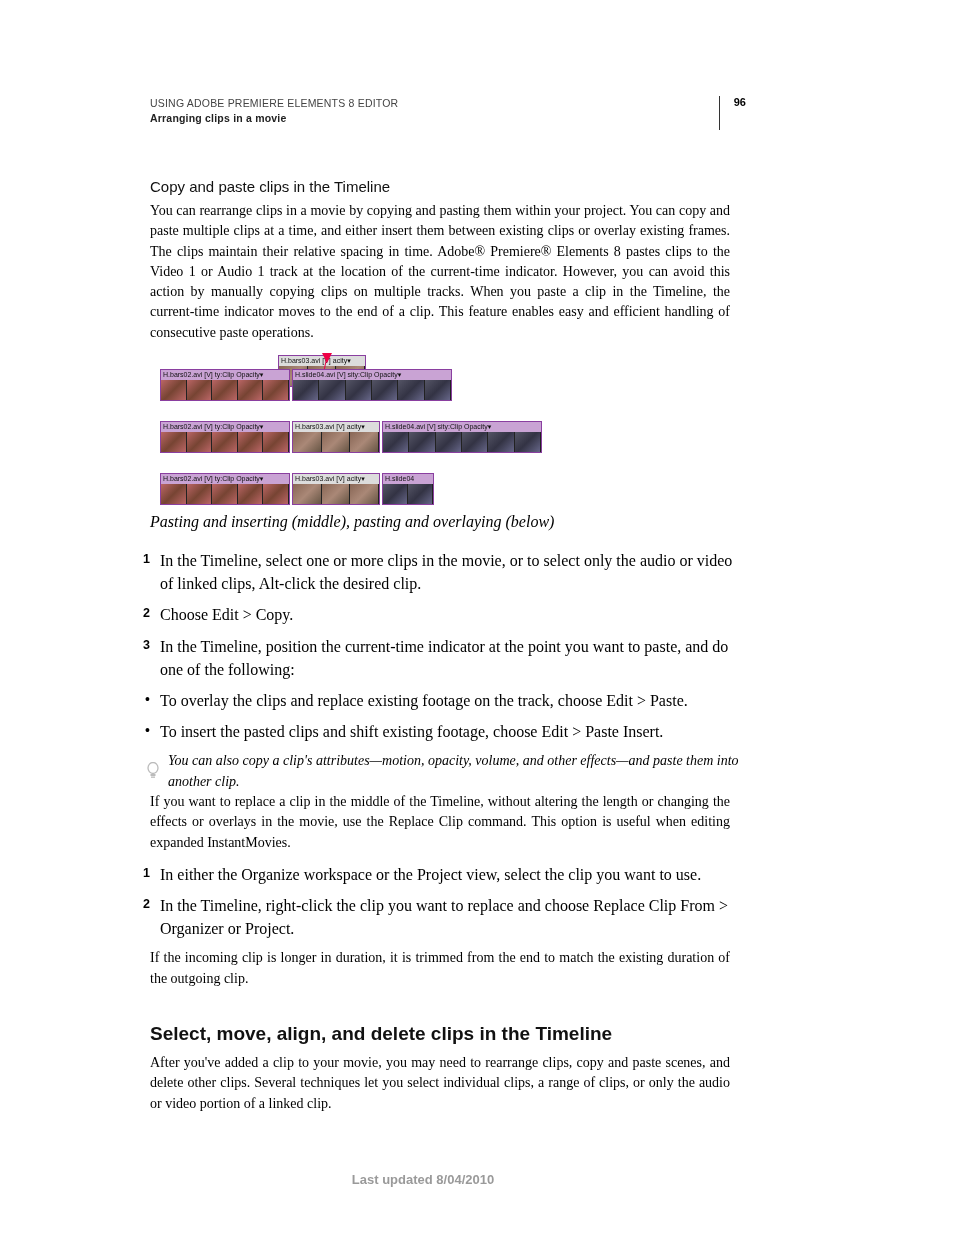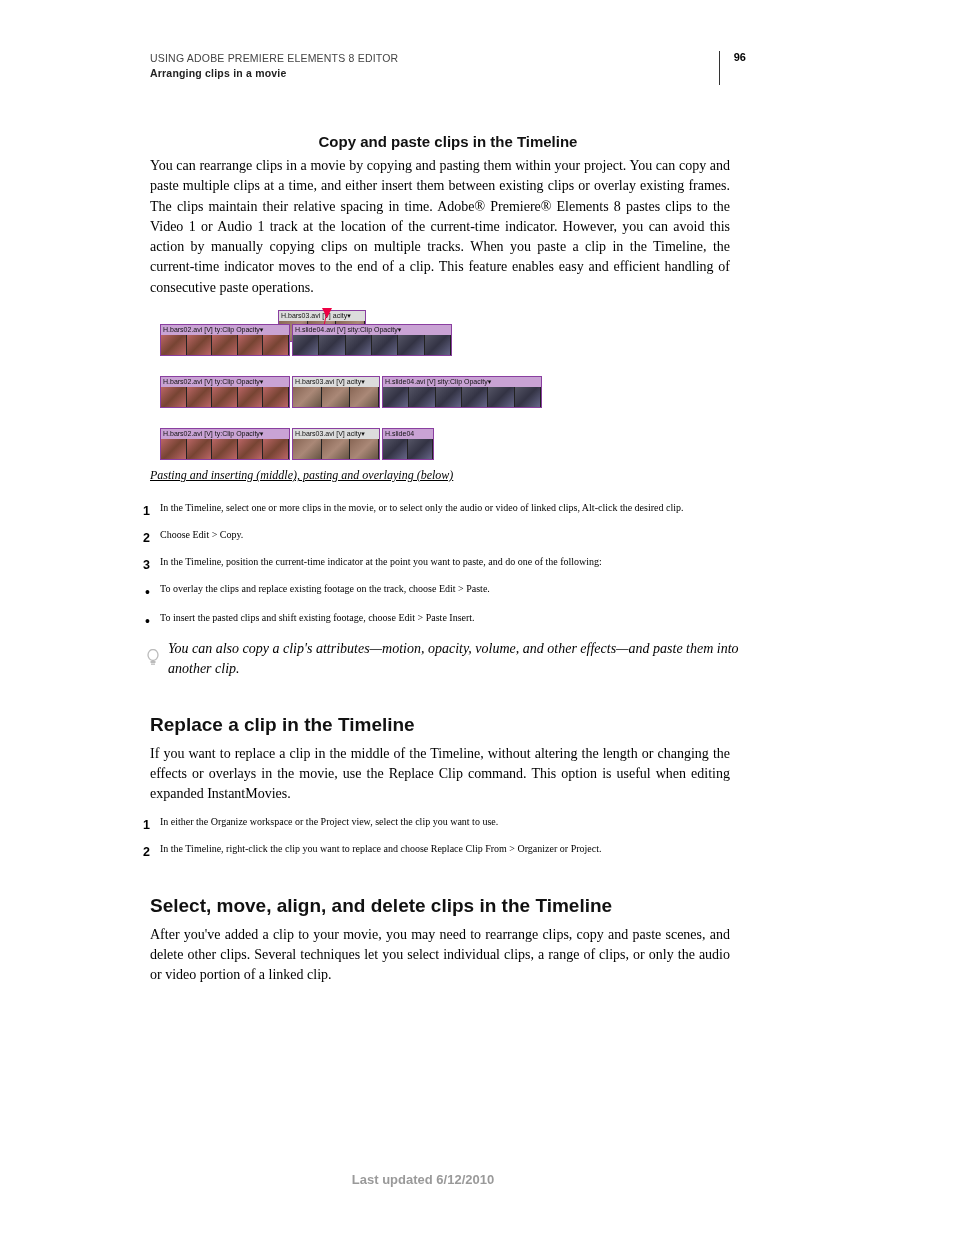--- a/index.html
+++ b/index.html
@@ -8,21 +8,21 @@
     font-family: "Minion Pro", "Times New Roman", Georgia, serif;
     background: #fff;
     color: #000;
     font-size: 14px;
   }
   .page {
     width: 846px;
     height: 1235px;
     position: relative;
     box-sizing: border-box;
-    padding: 51px 100px 0 150px;
+    padding: 96px 100px 0 150px;
   }
   .header-row {
     display: flex;
     justify-content: space-between;
     align-items: flex-start;
     margin-bottom: 48px;
   }
   .header-left {
     font-family: "Myriad Pro", Arial, Helvetica, sans-serif;
     font-size: 10.5px;
@@ -39,25 +39,24 @@
     align-items: flex-start;
     justify-content: center;
   }
   .page-num {
     font-family: "Myriad Pro", Arial, Helvetica, sans-serif;
     font-size: 11px;
     font-weight: 700;
   }
   .h3 {
     font-family: "Myriad Pro", Arial, Helvetica, sans-serif;
-    font-weight: 700;
+    font-weight: 400;
     font-size: 15px;
     margin: 0 0 6px 0;
     color: #111;
-    text-align: center;
   }
   .h2 {
     font-family: "Myriad Pro", Arial, Helvetica, sans-serif;
     font-weight: 700;
     font-size: 19px;
     margin: 34px 0 8px 0;
     color: #111;
   }
   p.body {
     margin: 0 16px 10px 0;
@@ -128,23 +127,22 @@
     width: 1px;
     height: 14px;
     background: #e04;
     margin-top: -36px;
     margin-bottom: 2px;
     transform: rotate(12deg);
     transform-origin: top;
   }
   .caption {
     font-style: italic;
-    font-size: 12px;
+    font-size: 16px;
     margin: 2px 0 18px 0;
-    text-decoration: underline;
   }
   .steps { margin: 0; padding: 0; }
   .step {
     display: flex;
     margin-bottom: 8px;
     line-height: 1.45;
   }
   .step .num {
     width: 18px;
     flex-shrink: 0;
@@ -154,21 +152,21 @@
     font-size: 12.5px;
     margin-left: -18px;
     padding-right: 10px;
     padding-top: 1px;
   }
   .step.bullet .num {
     font-weight: 400;
     font-size: 14px;
     padding-top: 0;
   }
-  .step .txt { flex: 1; font-size: 10px; }
+  .step .txt { flex: 1; font-size: 16px; }
   .tip {
     display: flex;
     align-items: center;
     gap: 8px;
     margin: 6px 0 0 -4px;
   }
   .tip .bulb {
     width: 14px;
     flex-shrink: 0;
     margin-top: 2px;
@@ -340,32 +338,32 @@
     <div class="bulb">
       <svg viewBox="0 0 14 18" width="14" height="18">
         <ellipse cx="7" cy="6" rx="5" ry="5.5" fill="none" stroke="#bbb" stroke-width="1.3"></ellipse>
         <rect x="4.5" y="12" width="5" height="2" fill="#bbb"></rect>
         <rect x="5" y="14.5" width="4" height="1.3" fill="#bbb"></rect>
       </svg>
     </div>
     <div class="txt">You can also copy a clip's attributes—motion, opacity, volume, and other effects—and paste them into another clip.</div>
   </div>
 
-  <h2 class="h2">Replace a clip in the Timeline</h2>
   <p class="body">If you want to replace a clip in the middle of the Timeline, without altering the length or changing the effects or overlays in the movie, use the Replace Clip command. This option is useful when editing expanded InstantMovies.</p>
 
   <div class="steps">
     <div class="step">
       <div class="num">1</div>
       <div class="txt">In either the Organize workspace or the Project view, select the clip you want to use.</div>
     </div>
     <div class="step">
       <div class="num">2</div>
       <div class="txt">In the Timeline, right-click the clip you want to replace and choose Replace Clip From &gt; Organizer or Project.</div>
     </div>
   </div>
 
+  <p class="body">If the incoming clip is longer in duration, it is trimmed from the end to match the existing duration of the outgoing clip.</p>
 
   <h2 class="h2">Select, move, align, and delete clips in the Timeline</h2>
   <p class="body">After you've added a clip to your movie, you may need to rearrange clips, copy and paste scenes, and delete other clips. Several techniques let you select individual clips, a range of clips, or only the audio or video portion of a linked clip.</p>
 
-  <div class="footer">Last updated 6/12/2010</div>
+  <div class="footer">Last updated 8/04/2010</div>
 </div>
 
 </body></html>

